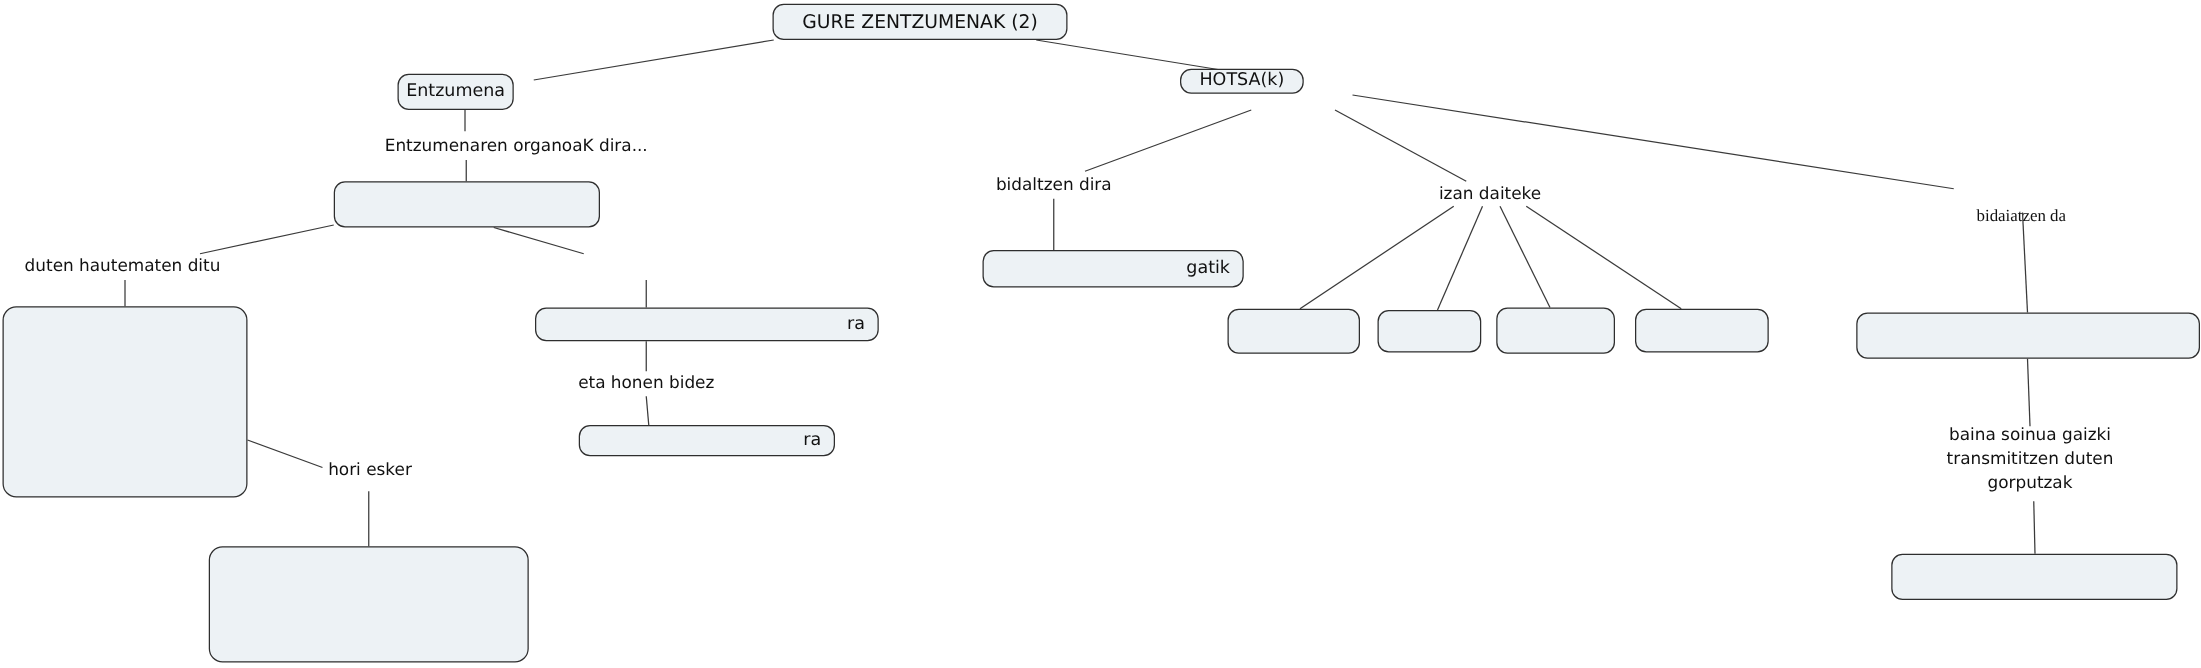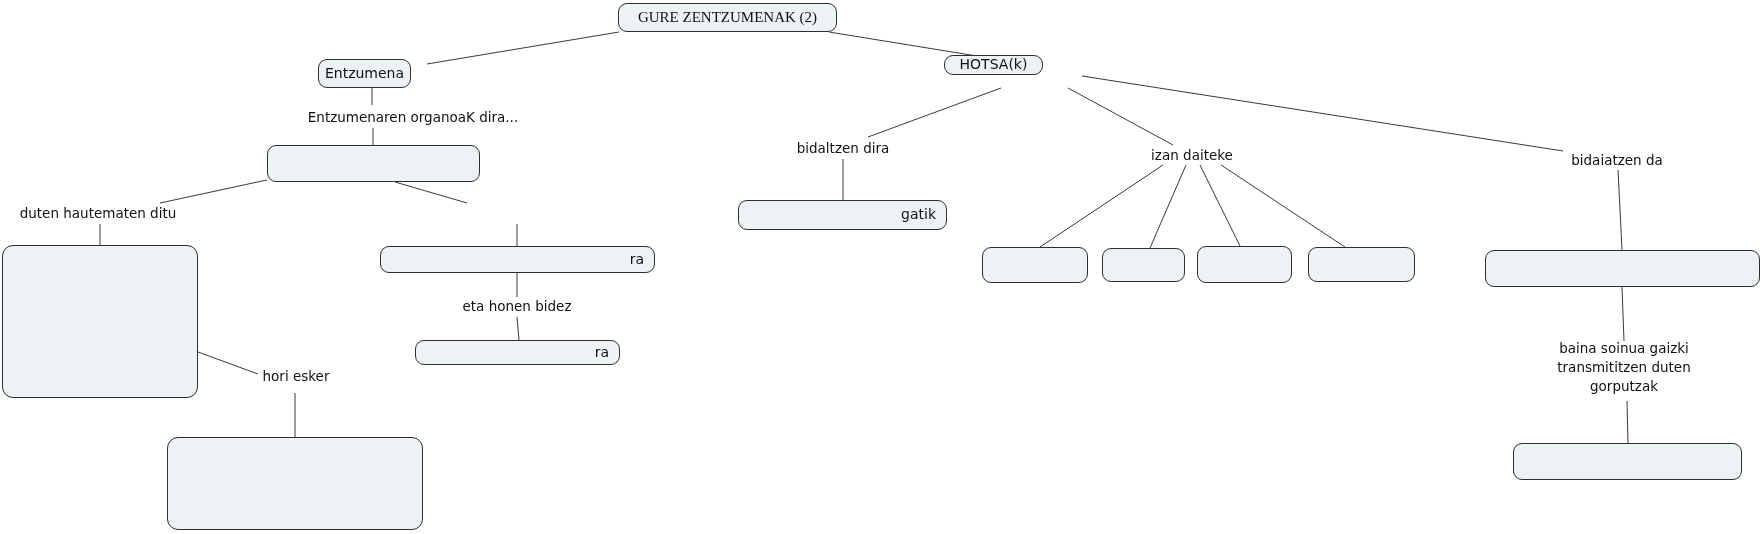--- a/index.html
+++ b/index.html
@@ -21,21 +21,21 @@
     border-radius: 9px;
     display: flex;
     align-items: center;
     justify-content: center;
     font-size: 14px;
     line-height: 1.1;
     color: #111111;
     z-index: 1;
     white-space: nowrap;
   }
-  .node.align-right { justify-content: flex-end; padding-right: 10px; }
+  .node.align-right { justify-content: flex-end; padding-right: 10px; margin-left: 48px; }
   .node.big { border-radius: 11px; }
   .title-node { font-size: 15px; }
   .phrase {
     position: absolute;
     transform: translateX(-50%);
     font-size: 13.5px;
     line-height: 19px;
     text-align: center;
     white-space: nowrap;
     z-index: 1;
@@ -67,21 +67,21 @@
     <line x1="1082" y1="76" x2="1563" y2="151"></line>
     <line x1="1163" y1="165" x2="1040" y2="247"></line>
     <line x1="1186" y1="165" x2="1150" y2="248"></line>
     <line x1="1200" y1="165" x2="1240" y2="246"></line>
     <line x1="1221" y1="165" x2="1345" y2="247"></line>
     <line x1="1618" y1="170" x2="1622" y2="250"></line>
     <line x1="1622" y1="287" x2="1624" y2="341"></line>
     <line x1="1627" y1="401" x2="1628" y2="443"></line>
   </svg>
 
-  <div class="node title-node" style="left:618px; top:3px; width:219px; height:29px;font-family:Liberation Serif, serif;">GURE ZENTZUMENAK (2)</div>
+  <div class="node title-node" style="left:618px; top:3px; width:236px; height:29px;">GURE ZENTZUMENAK (2)</div>
 
   <div class="node" style="left:318px; top:59px; width:93px; height:29px;">Entzumena</div>
 
   <div class="node" style="left:267px; top:145px; width:213px; height:37px;"></div>
 
   <div class="node big" style="left:2px; top:245px; width:196px; height:153px;"></div>
 
   <div class="node align-right" style="left:380px; top:246px; width:275px; height:27px;">ra</div>
 
   <div class="node align-right" style="left:415px; top:340px; width:205px; height:25px;">ra</div>
@@ -110,19 +110,19 @@
 
 
   <div class="phrase" style="left:517px; top:297px;">eta honen bidez</div>
 
   <div class="phrase" style="left:296px; top:367px;">hori esker</div>
 
   <div class="phrase" style="left:843px; top:139px;">bidaltzen dira</div>
 
   <div class="phrase" style="left:1192px; top:146px;">izan daiteke</div>
 
-  <div class="phrase" style="left:1617px; top:151px;">bidaiatzen da</div>
+  <div class="phrase" style="left:1617px; top:163px;font-family:Liberation Serif, serif;">bidaiatzen da</div>
 
   <div class="phrase multiline" style="left:1624px; top:339px;text-align:center;">baina soinua gaizki
 transmititzen duten
 gorputzak</div>
 
 </div>
 
 </body></html>

